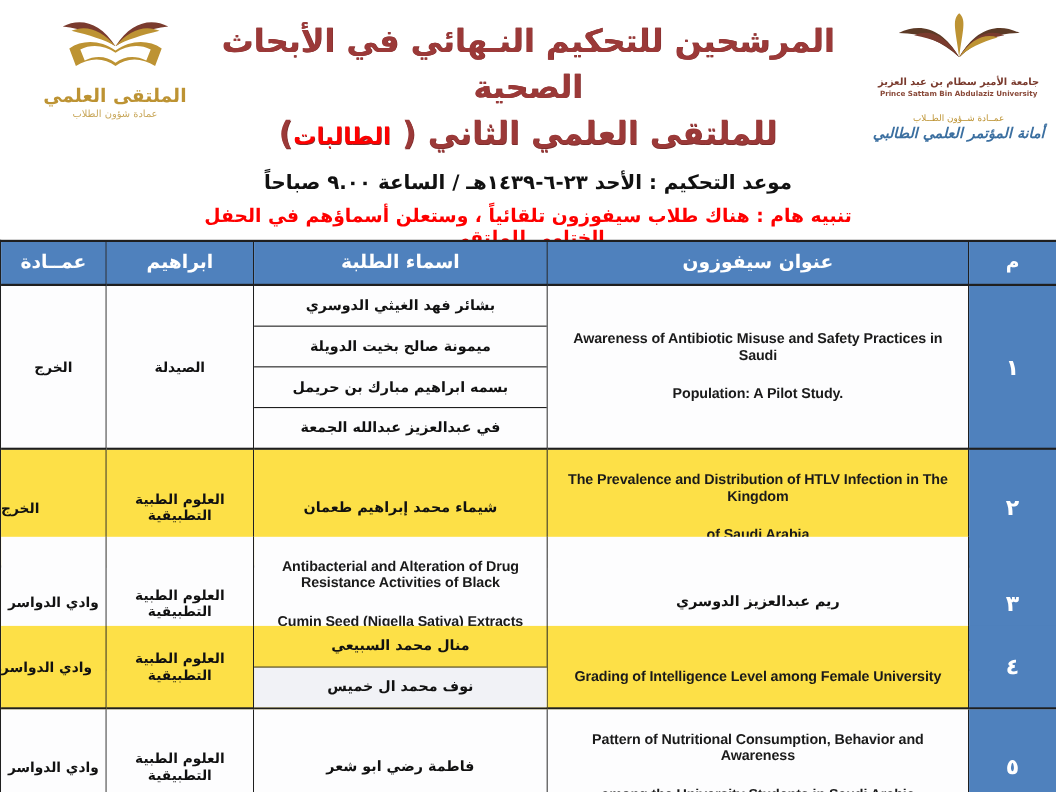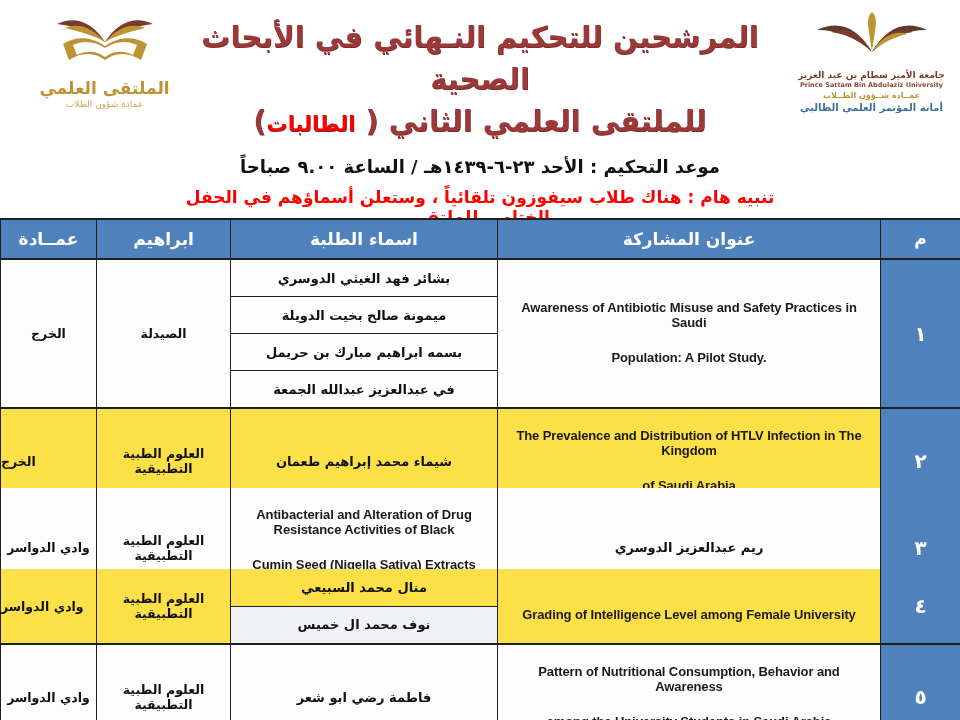--- a/index.html
+++ b/index.html
@@ -9,22 +9,22 @@
   
   .top{position:absolute;top:0;left:0;width:960px;height:218px;}
   .logo{position:absolute;top:8px;width:165px;text-align:center;}
   .logo-left{left:22px;}
   .logo-right{right:6px;}
   .logo svg{display:block;margin:0 auto;}
   .logo-left .logo-title{font-size:17px;font-weight:bold;color:#bd9333;margin-top:-2px;}
   .logo-left .logo-sub{font-size:9px;color:#c9a85c;margin-top:1px;}
   .logo-right .lr1{font-size:9px;font-weight:bold;color:#7a3b2e;margin-top:-2px;}
   .logo-right .lr2{font-size:6.5px;font-weight:bold;color:#8a4a3a;margin-top:1px;}
-  .logo-right .lr3{font-size:8px;font-weight:bold;color:#bd9333;margin-top:2px;}
-  .logo-right .lr4{font-size:10px;font-weight:bold;color:#3b6fa0;margin-top:2px;}
+  .logo-right .lr3{font-size:8px;font-weight:normal;color:#bd9333;margin-top:14px;}
+  .logo-right .lr4{font-size:13px;font-weight:bold;color:#3b6fa0;margin-top:2px;font-style:italic;}
 
   .titles{position:absolute;left:185px;top:16px;width:590px;text-align:center;}
   .main-title{direction:rtl;font-weight:bold;font-size:29px;line-height:1.45;color:#9b3938;
               text-shadow:0.5px 0.5px 0 #7d2c2b;}
   .main-title .hl{color:#fe0000;font-size:21px;}
   .schedule{direction:rtl;margin-top:14px;font-size:18px;font-weight:bold;color:#111111;}
   .notice{direction:rtl;margin-top:10px;font-size:17px;font-weight:bold;color:#fe0000;}
 
   
   .table{position:absolute;top:218px;left:0;width:960px;border-top:2px solid #1f1f1f;
@@ -97,21 +97,21 @@
       <div class="lr4">أمانة المؤتمر العلمي الطالبي</div>
     </div>
   </div>
 
   <div class="table">
 
     <div class="trow hrow">
       <div class="cell ar">عمــادة</div>
       <div class="cell ar">ابراهيم</div>
       <div class="cell ar">اسماء الطلبة</div>
-      <div class="cell ar">عنوان المشاركة</div>
+      <div class="cell ar">عنوان سيفوزون</div>
       <div class="cell ar">م</div>
     </div>
 
     <div class="trow h1">
       <div class="cell ar city bg-w">الخرج</div>
       <div class="cell ar college bg-w">الصيدلة</div>
       <div class="cell namescol bg-w">
         <div class="subname ar">بشائر فهد الغيثي الدوسري</div>
         <div class="subname ar">ميمونة صالح بخيت الدويلة</div>
         <div class="subname ar">بسمه ابراهيم مبارك بن حريمل</div>

